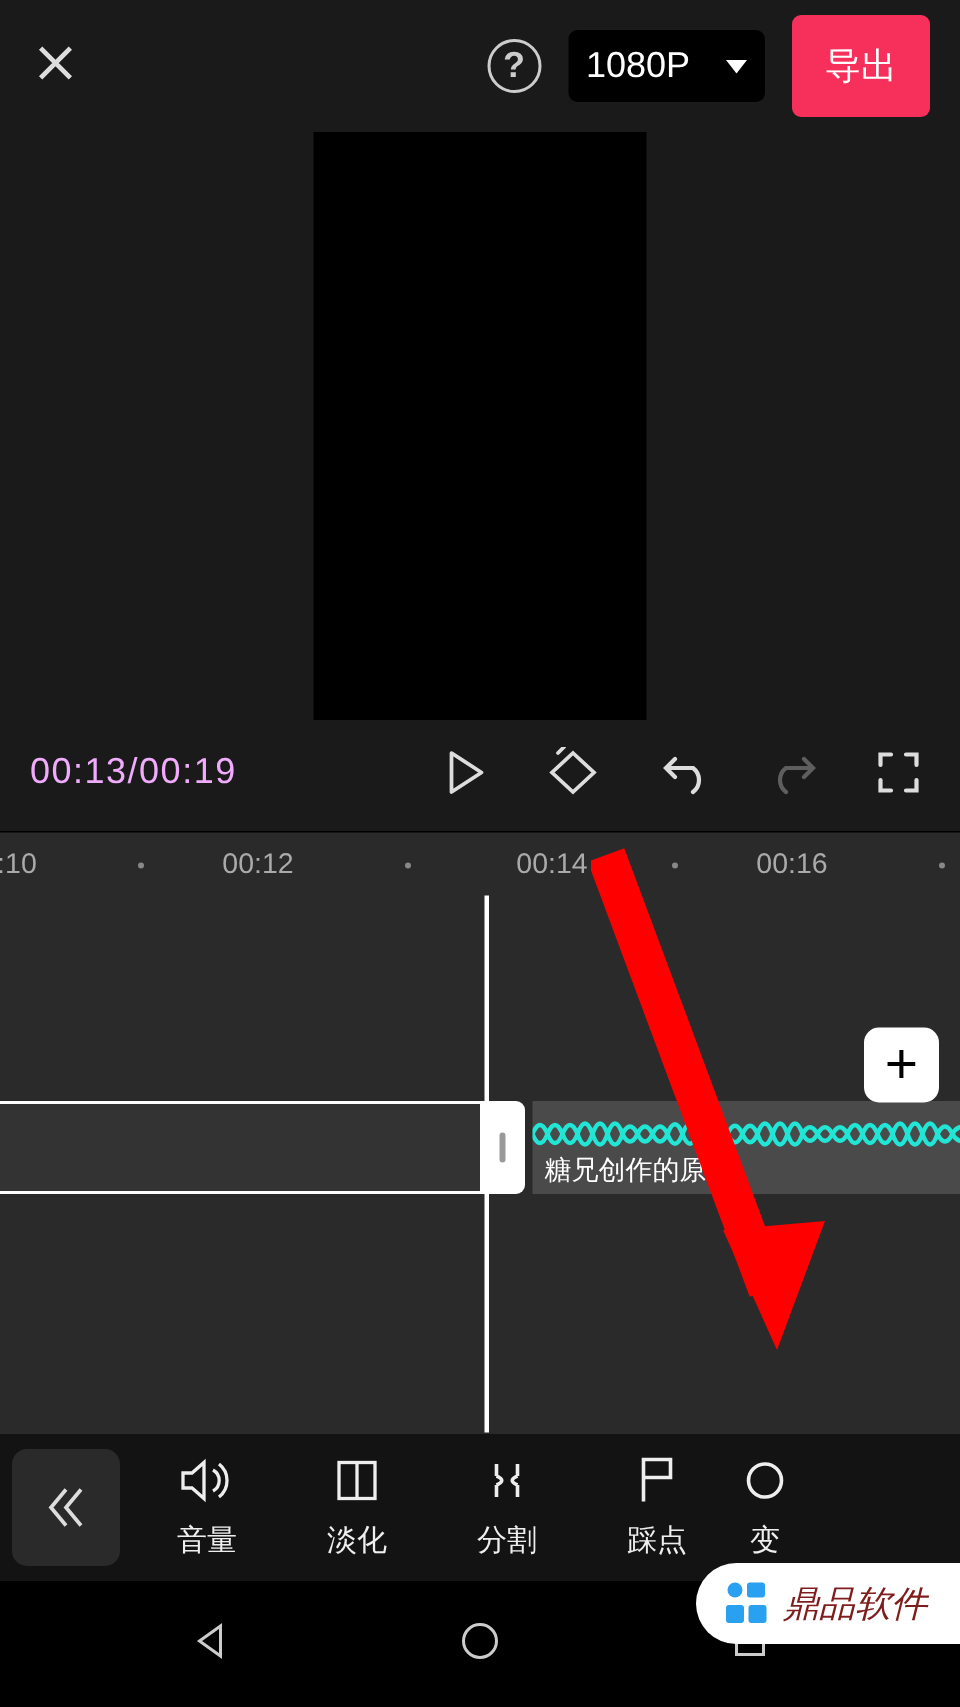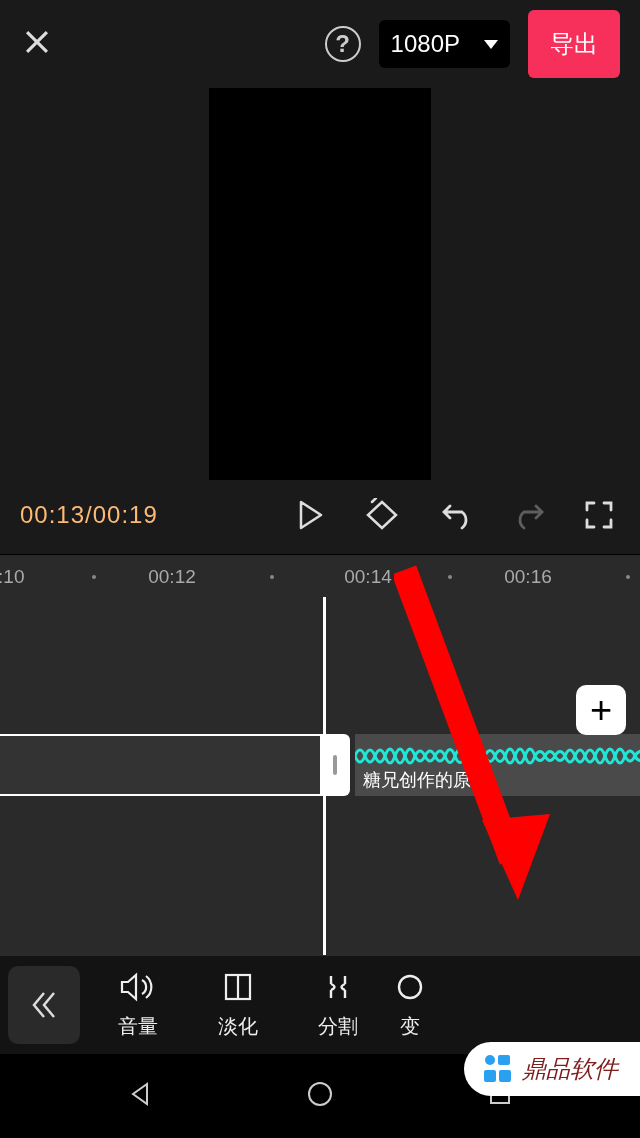--- a/index.html
+++ b/index.html
@@ -7,21 +7,21 @@
   .topbar { height: 88px; display: flex; align-items: center; padding: 0 20px; justify-content: space-between; }
   .topbar-right { display: flex; align-items: center; gap: 18px; }
   .close-x svg { width: 34px; height: 34px; }
   .help-icon { width: 36px; height: 36px; border: 2.5px solid #ccc; border-radius: 50%; display: flex; align-items: center; justify-content: center; font-size: 24px; color: #ccc; font-weight: bold; }
   .res-select { background: #000; border: none; color: #fff; font-size: 24px; padding: 10px 12px; border-radius: 6px; display: flex; align-items: center; gap: 24px; }
   .res-select .caret { width: 0; height: 0; border-left: 7px solid transparent; border-right: 7px solid transparent; border-top: 9px solid #fff; }
   .export-btn { background: #f7305b; color: #fff; font-size: 24px; padding: 18px 22px; border-radius: 6px; }
   .preview { height: 392px; display: flex; align-items: center; justify-content: center; }
   .preview-frame { width: 222px; height: 392px; background: #000; }
   .playbar { height: 70px; display: flex; align-items: center; padding: 0 20px; }
-  .timecode { font-size: 24px; color: #fdba74; letter-spacing: 1px; flex: 1; }
+  .timecode { font-size: 24px; color: #f0abfc; letter-spacing: 1px; flex: 1; }
   .playbar-icons { display: flex; align-items: center; gap: 38px; margin-right: 6px; }
   .playbar-icons > div { display: flex; align-items: center; justify-content: center; }
   .timeline { position: relative; background: #2a2a2a; height: 410px; margin-top: 4px; border-top: 1px solid #000; }
   .ruler { height: 44px; display: flex; align-items: center; position: relative; font-size: 19px; color: #aaa; }
   .ruler span.t { position: absolute; transform: translateX(-50%); }
   .ruler span.d { position: absolute; width: 4px; height: 4px; background: #888; border-radius: 50%; transform: translateX(-50%); }
   .playhead { position: absolute; top: 42px; left: 323px; width: 3px; height: 358px; background: #fff; z-index: 5; }
   .track-area { position: relative; margin-top: 135px; }
   .video-clip { position: absolute; left: 0; top: 0; height: 62px; width: 324px; border: 2px solid #fff; border-left: none; background: #333; }
   .clip-handle { position: absolute; right: -28px; top: -2px; width: 30px; height: 62px; background: #fff; border-radius: 0 6px 6px 0; display: flex; align-items: center; justify-content: center; }
@@ -165,20 +165,28 @@
     <div class="tool-item">
       <div class="tool-icon">
           <svg width="30" height="30" viewBox="0 0 30 30" fill="none" stroke="#eee" stroke-width="2.4">
             <path d="M8 4 L8 12 M22 4 L22 12 M8 26 L8 18 M22 26 L22 18 M8 12 Q15 15 8 18 M22 12 Q15 15 22 18"></path>
           </svg>
         </div>
       <span>分割</span>
     </div>
     <div class="tool-item">
       <div class="tool-icon">
+          <svg width="26" height="32" viewBox="0 0 26 32" fill="none" stroke="#eee" stroke-width="2.4">
+            <path d="M4 30 L4 2 L22 2 L22 14 L4 14"></path>
+          </svg>
+        </div>
+      <span>踩点</span>
+    </div>
+    <div class="tool-item">
+      <div class="tool-icon">
           <svg width="26" height="30" viewBox="0 0 26 30" fill="none" stroke="#eee" stroke-width="2.4">
             <circle cx="13" cy="15" r="11"></circle>
           </svg>
         </div>
       <span>变</span>
     </div>
   </div>
 </div>
 
 <div class="navbar">

